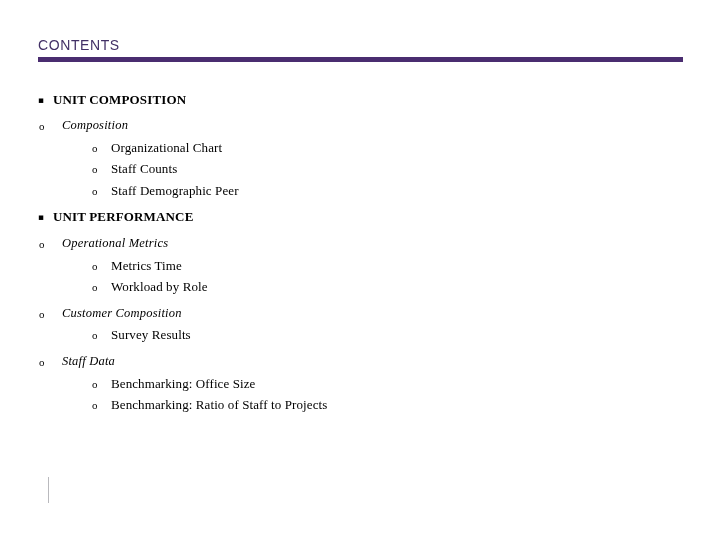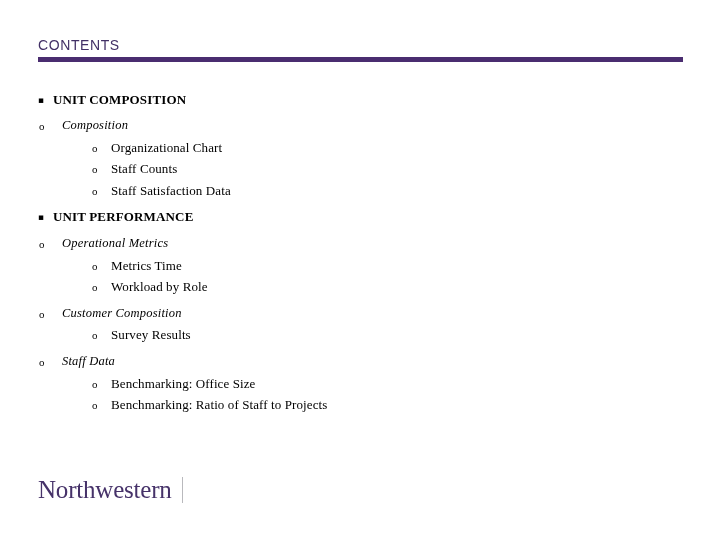--- a/index.html
+++ b/index.html
@@ -141,21 +141,21 @@
       <div class="row lvl3" style="top: 140px;">
         <span class="marker">o</span>
         <span class="txt">Organizational Chart</span>
       </div>
       <div class="row lvl3" style="top: 161px;">
         <span class="marker">o</span>
         <span class="txt">Staff Counts</span>
       </div>
       <div class="row lvl3" style="top: 183px;">
         <span class="marker">o</span>
-        <span class="txt">Staff Satisfaction Data</span>
+        <span class="txt">Staff Demographic Peer</span>
       </div>
       <div class="row lvl1" style="top: 209px;">
         <span class="marker">▪</span>
         <span class="txt">UNIT PERFORMANCE</span>
       </div>
       <div class="row lvl2" style="top: 236px;">
         <span class="marker">o</span>
         <span class="txt">Operational Metrics</span>
       </div>
       <div class="row lvl3" style="top: 258px;">
@@ -182,17 +182,16 @@
         <span class="marker">o</span>
         <span class="txt">Benchmarking: Office Size</span>
       </div>
       <div class="row lvl3" style="top: 397px;">
         <span class="marker">o</span>
         <span class="txt">Benchmarking: Ratio of Staff to Projects</span>
       </div>
     </div>
 
   <div id="footer-logo">
-    <span id="logo-wordmark" style="color: rgb(70, 50, 105);">Northwestern</span>
     <span id="logo-divider" style="background: rgb(185, 185, 189);"></span>
   </div>
 
 </div>
 
 </body></html>

